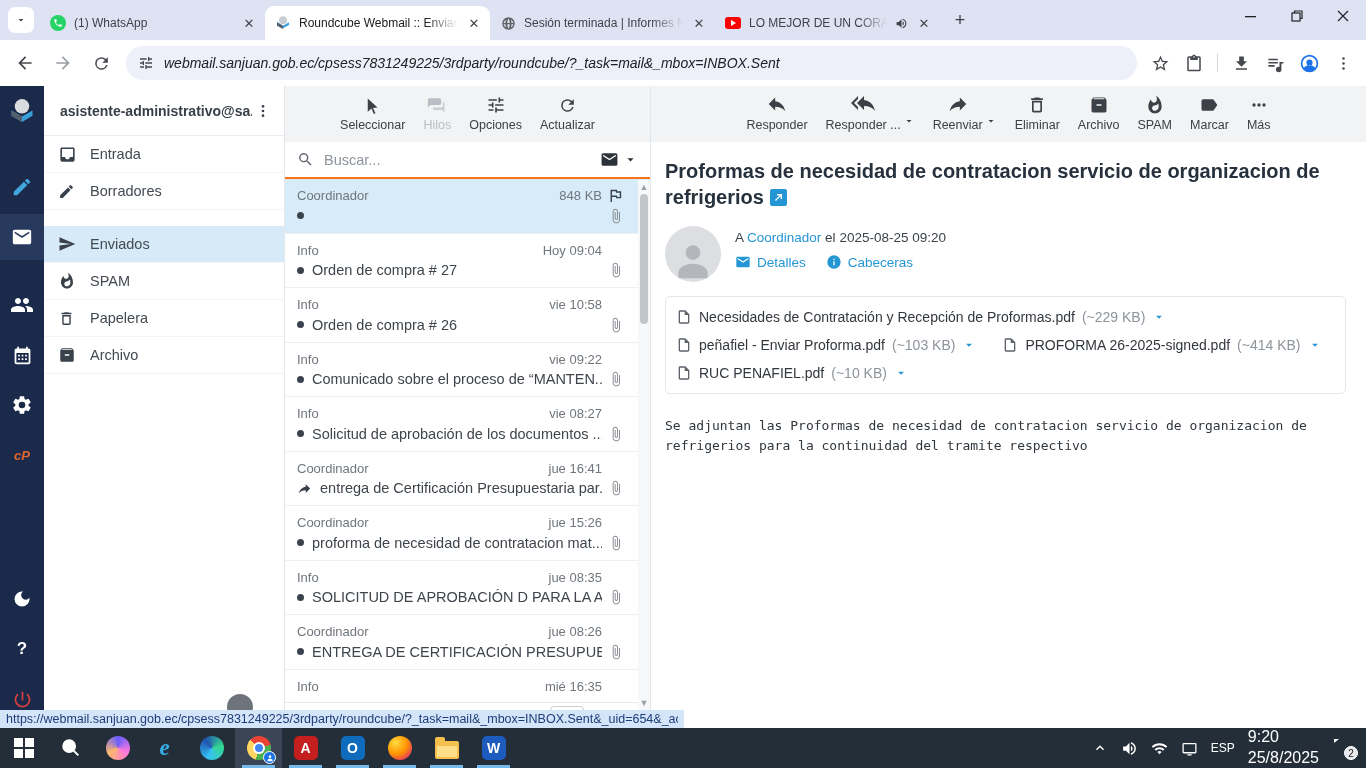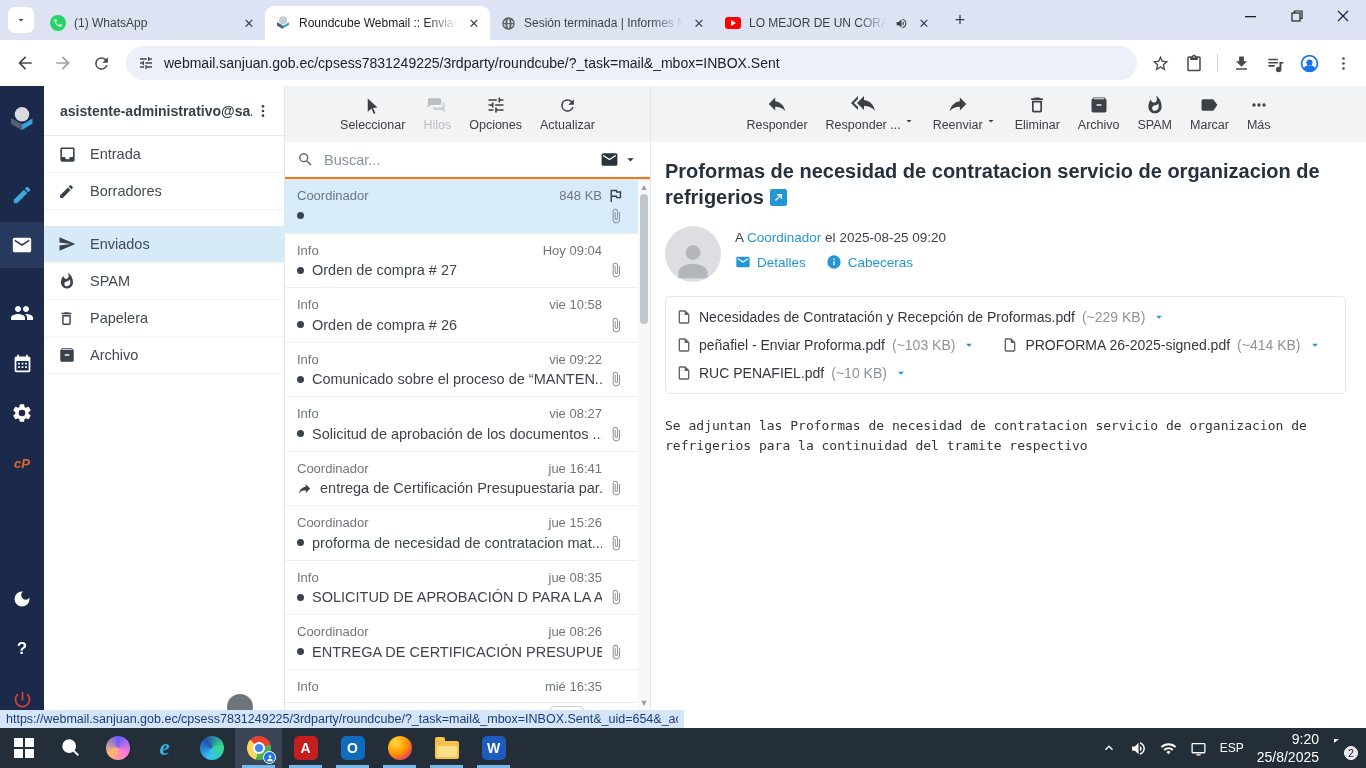--- a/index.html
+++ b/index.html
@@ -21,30 +21,30 @@
   .fav-youtube .tri{width:0;height:0;border-left:5px solid #fff;border-top:3px solid transparent;border-bottom:3px solid transparent;}
   .fav-globe { color:#5f6368; }
   .newtab { width:28px;height:28px;margin:0 0 6px 6px;display:flex;align-items:center;justify-content:center;font-size:18px;color:#3d4349; }
   .wincontrols { margin-left:auto; display:flex; align-self:flex-start; }
   .winbtn { width:46px; height:32px; display:flex; align-items:center; justify-content:center; color:#202124; }
 
   
   .chrome-toolbar { height:46px; background:#fff; display:flex; align-items:center; padding:0 8px; gap:4px; flex:0 0 auto; }
   .nav-btn { width:34px; height:34px; border-radius:50%; display:flex; align-items:center; justify-content:center; color:#45494e; flex:0 0 auto; }
   .nav-btn.disabled { color:#9aa0a6; }
-  .omnibox { flex:1; height:34px; background:#edf0f9; border-radius:17px; display:flex; align-items:center; padding:0 12px; gap:10px; color:#202124; min-width:0; margin:0 4px; }
+  .omnibox { flex:1; height:34px; background:#edf0f9; border-radius:17px; display:flex; align-items:center; padding:0 12px; gap:10px; color:#202124; min-width:0; margin:0 4px;font-style:italic; }
   .omnibox .url { font-size:14px; color:#202124; white-space:nowrap; overflow:hidden; flex:1; }
   .toolbar-ic { width:30px; height:30px; display:flex; align-items:center; justify-content:center; color:#45494e; flex:0 0 auto; }
   .tb-sep { width:1px; height:18px; background:#d0d4da; margin:0 4px; }
 
   
   .content { flex:1 1 auto; display:flex; min-height:0; position:relative; background:#fff; }
 
   
-  .rail { width:44px; background:#1b2a4a; display:flex; flex-direction:column; align-items:center; padding:10px 0 6px; gap:4px; flex:0 0 auto; }
+  .rail { width:44px; background:#1b2a4a; display:flex; flex-direction:column; align-items:center; padding:2px 0 6px; gap:4px; flex:0 0 auto; }
   .rail-btn { width:44px; height:46px; display:flex; align-items:center; justify-content:center; color:#fff; }
   .rail-btn.compose { color:#41a6dd; }
   .rail-btn.active { background:#273a5d; }
   .rail-spacer { flex:1; }
   .cp-logo { color:#e2672b; font-size:13px; font-weight:bold; font-style:italic; }
   .rail-help { font-size:17px; font-weight:bold; }
   .rail-power { color:#d43f3f; }
 
   
   .folders { width:241px; border-right:1px solid #e3e6ea; background:#fff; display:flex; flex-direction:column; flex:0 0 auto; position:relative; }
@@ -131,21 +131,21 @@
   .acrobat { background:#c41e1e; font-size:14px; }
   .outlook { background:#0f6cbd; font-size:14px; }
   .word { background:#1d5bbf; font-size:14px; }
   .ie-e { color:#35b1e8; font-size:23px; font-style:italic; font-weight:bold; font-family:"Liberation Serif",serif; }
   .folder-ic { position:relative; width:24px; height:18px; margin-top:4px; background:#f5c14c; border-radius:2px; }
   .folder-ic::before { content:""; position:absolute; top:-4px; left:0; width:10px; height:5px; background:#f5c14c; border-radius:2px 2px 0 0; }
   .folder-ic::after { content:""; position:absolute; left:2px; top:5px; right:2px; bottom:2px; background:#fddf8a; border-radius:1px; }
   .tray { margin-left:auto; display:flex; align-items:center; gap:13px; padding-right:12px; }
   .tray-ic { color:#fff; display:flex; }
   .tray-lang { font-size:12px; }
-  .tray-clock { text-align:right; font-size:14px; line-height:1.3; }
+  .tray-clock { text-align:left; font-size:16px; line-height:1.3; }
   .tray-notif { position:relative; width:22px; height:18px; }
   .tray-notif .bubble { width:18px; height:16px; background:#fff; border-radius:2px; position:relative; }
   .tray-notif .bubble::after { content:""; position:absolute; left:2px; bottom:-4px; border-left:5px solid #fff; border-bottom:4px solid transparent; }
   .tray-notif .cnt { position:absolute; right:-4px; bottom:-3px; width:14px; height:14px; border-radius:50%; background:#e8eaed; color:#202124; font-size:10px; display:flex; align-items:center; justify-content:center; border:1px solid #fff; }
 </style>
 </head>
 <body>
 
 <div class="screen">
 

